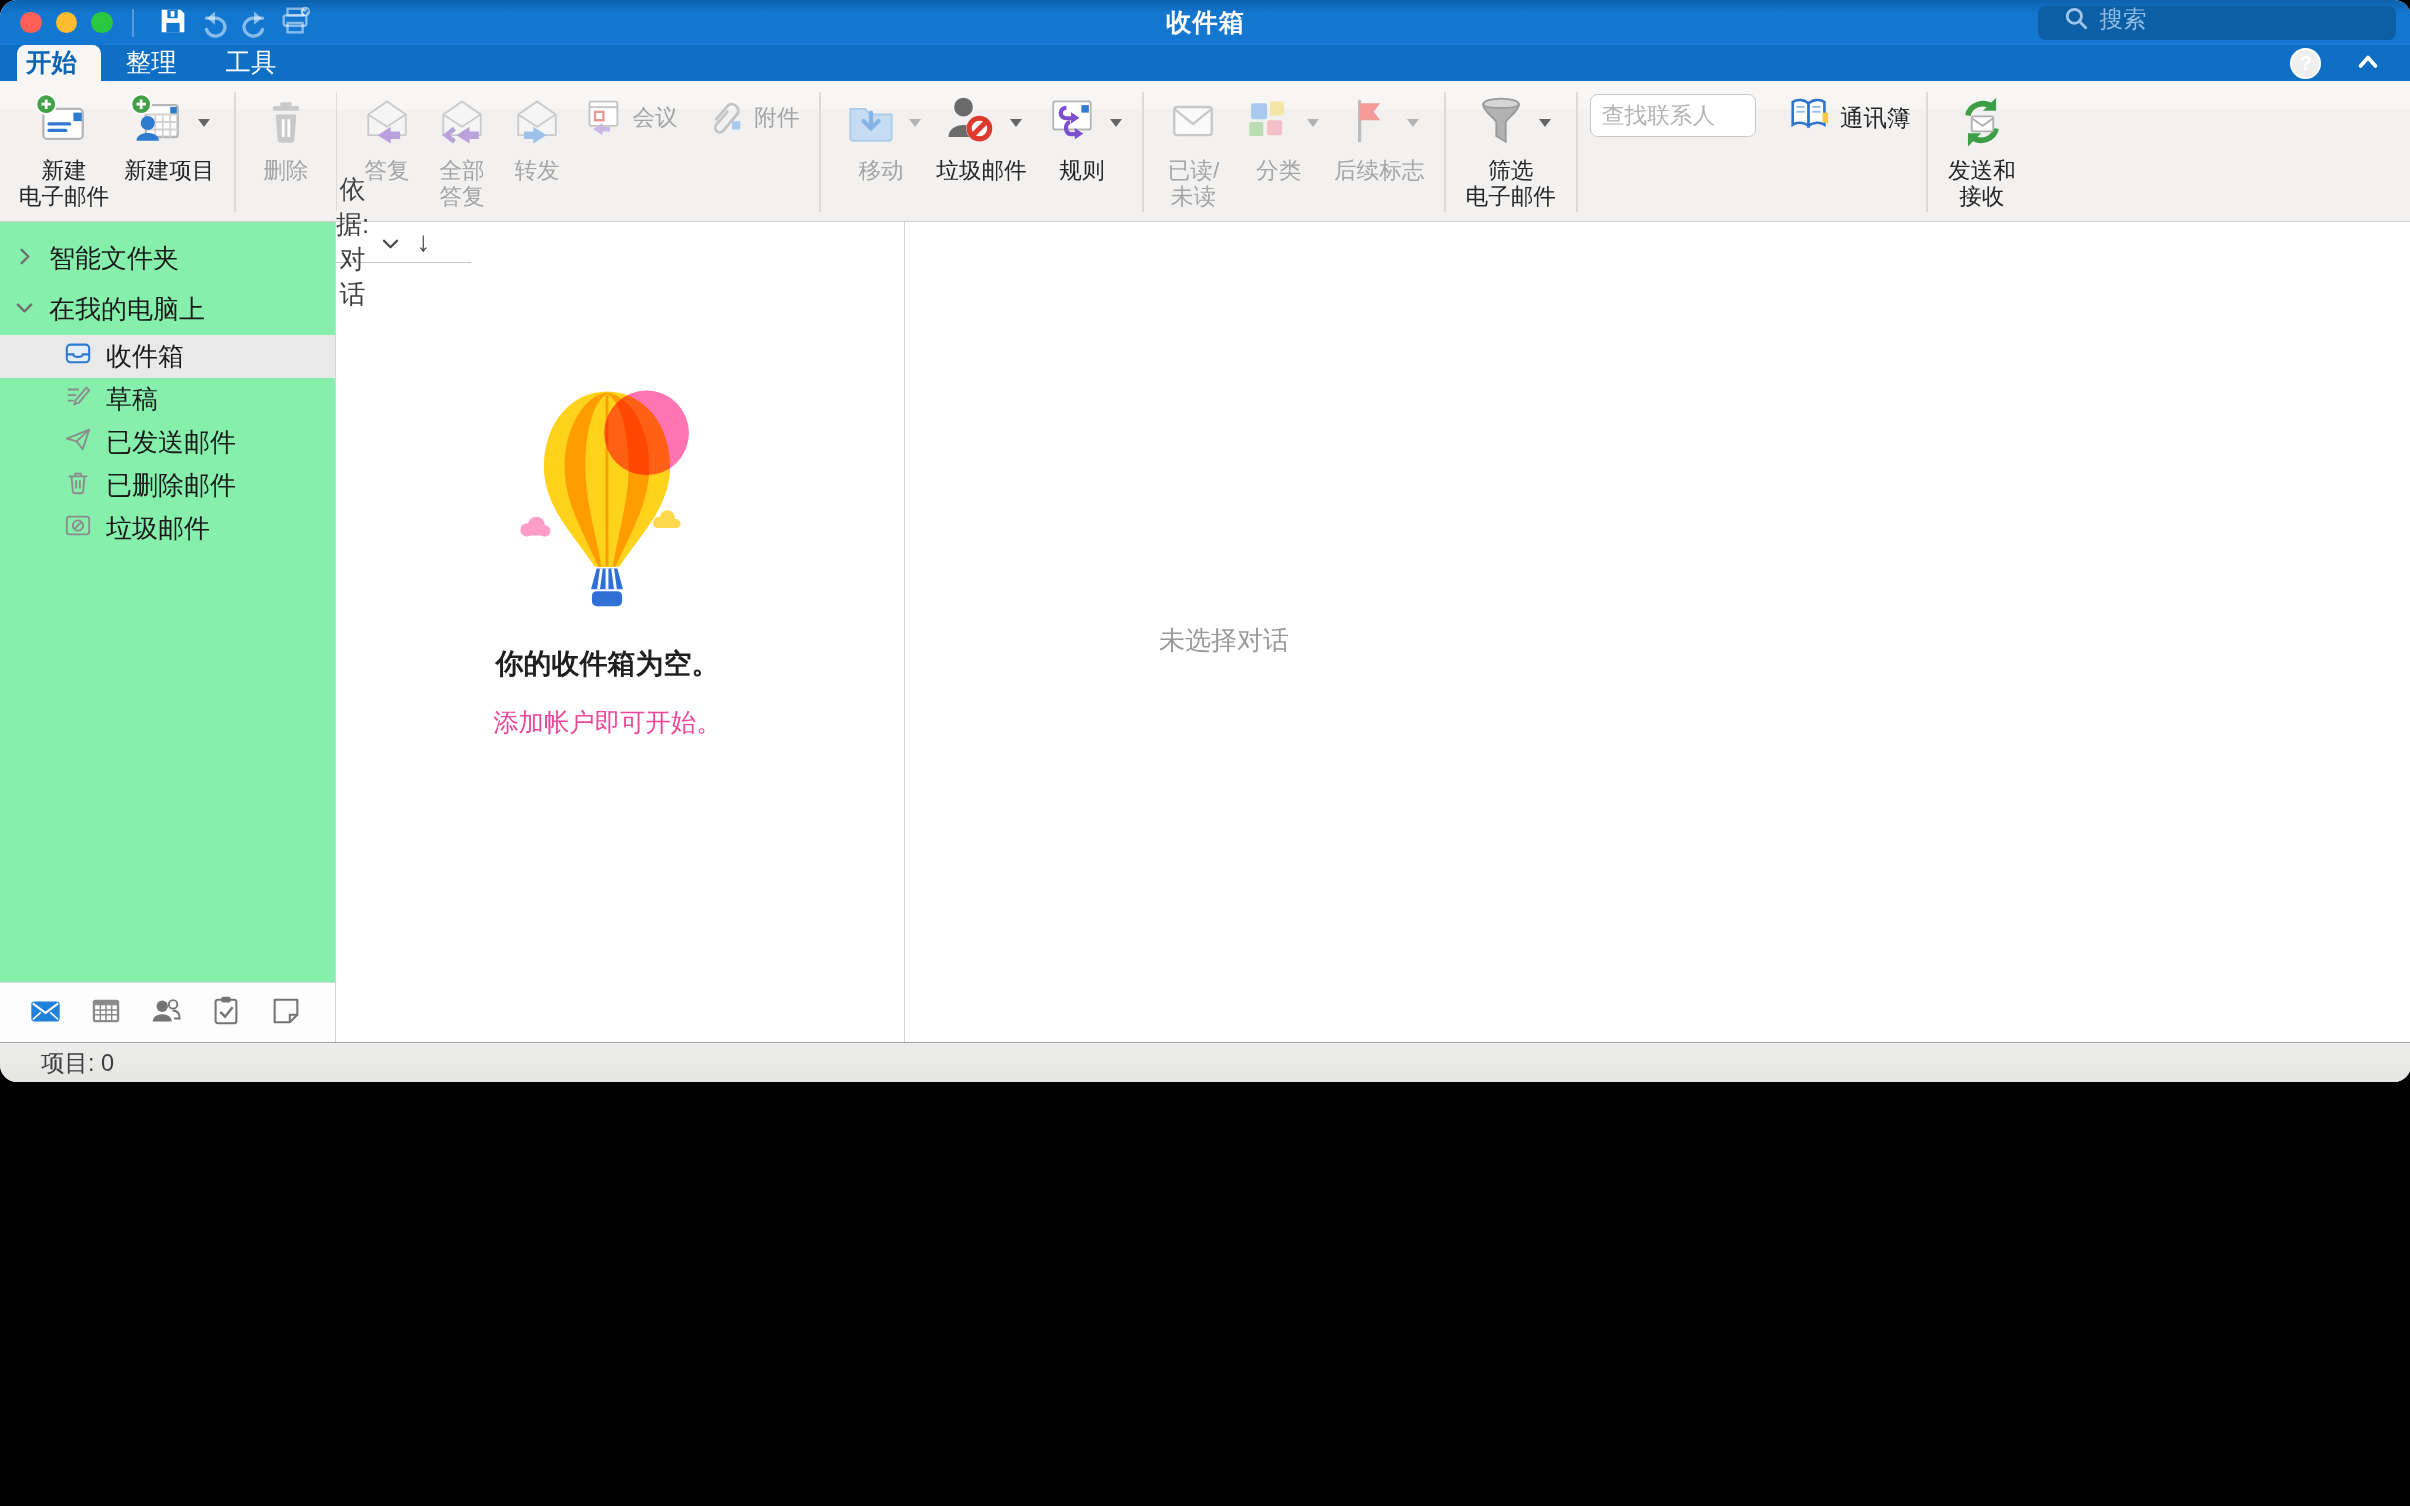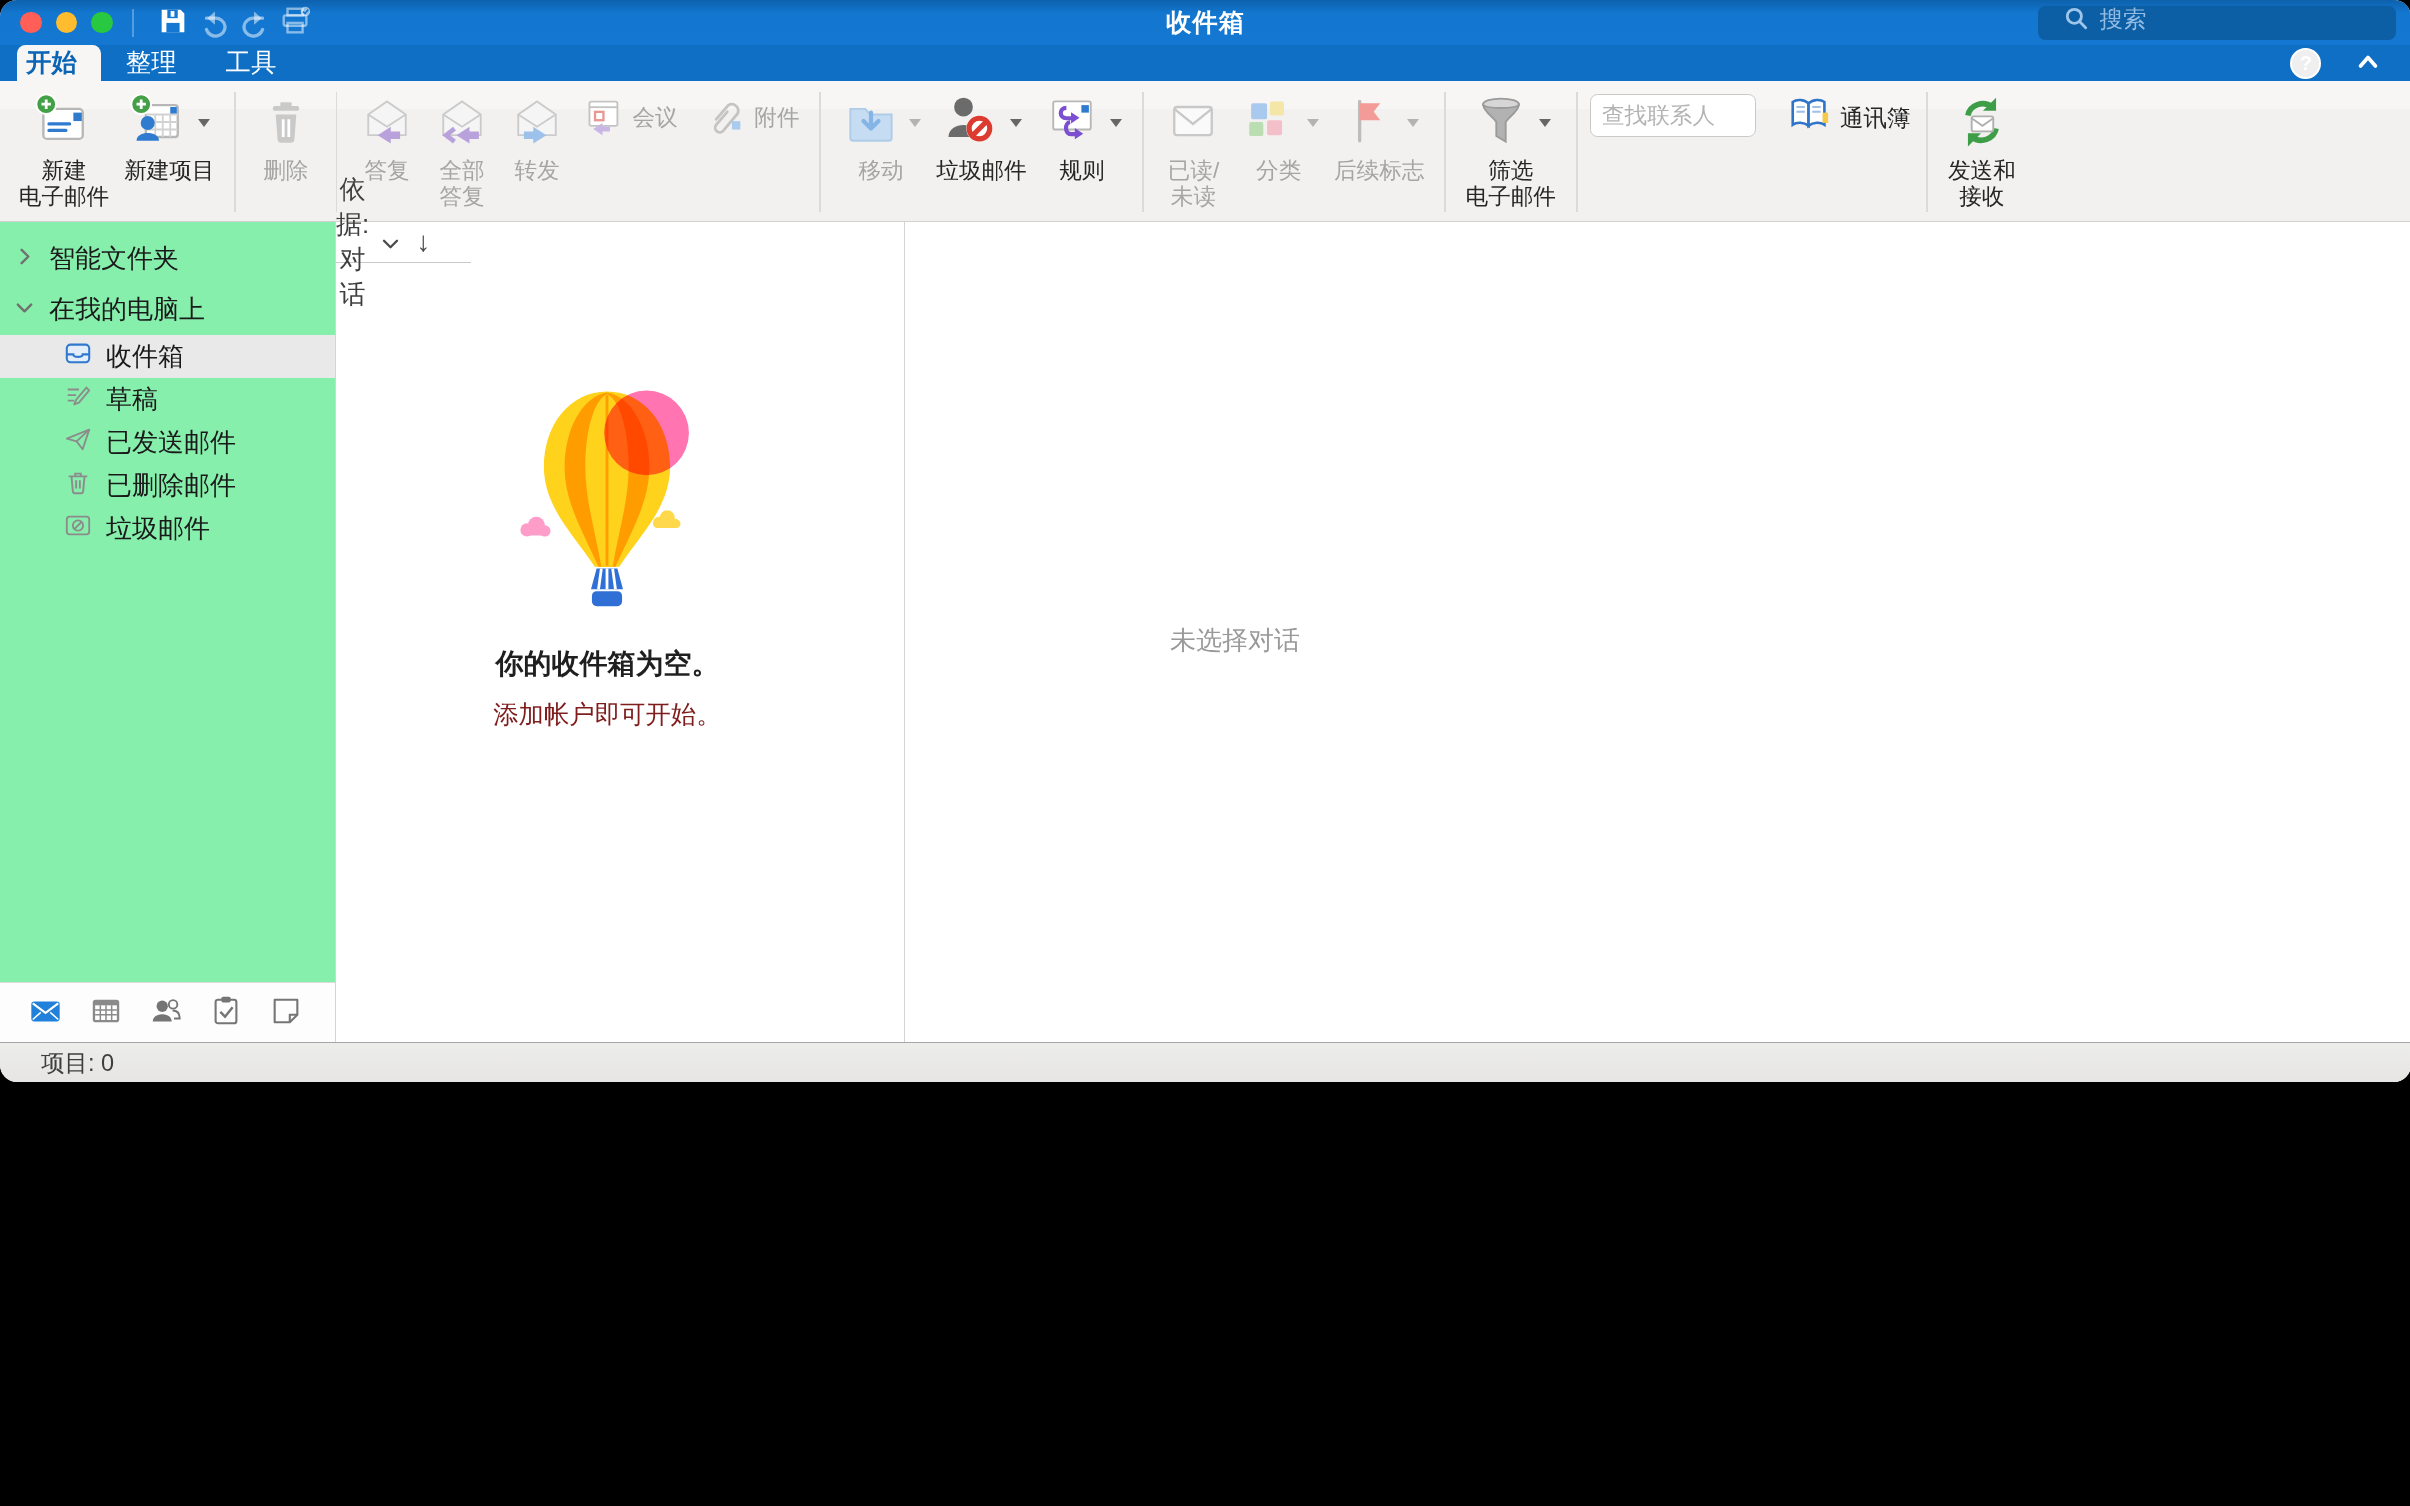--- a/index.html
+++ b/index.html
@@ -73,24 +73,24 @@
   .module-btn { background:none; border:none; display:flex; align-items:center; }
 
   .listpane { width:569px; flex:0 0 569px; border-right:0.9px solid #d4d4d4; display:flex; flex-direction:row; }
   .list-header { height:41px; flex:0 0 41px; display:flex; align-items:center; justify-content:flex-end;
     gap:17px; padding-right:40px; border-bottom:0.9px solid #c9c9c9; margin-right:22.6px; }
   .sort-btn { display:flex; align-items:center; gap:11.3px; font-size:26px; color:#3f3f3f;
     background:none; border:none; font-family:inherit; }
   .sort-dir { font-size:28px; color:#4a4a4a; background:none; border:none; font-family:inherit; line-height:1; }
   .empty-state { padding-top:162px; display:flex; flex-direction:column; align-items:center; }
   .empty-title { margin-top:32px; font-size:28px; font-weight:700; color:#1f1f1f; }
-  .empty-sub { margin-top:15px; font-size:25.4px; color:#7f1d1d; }
+  .empty-sub { margin-top:23px; font-size:25.4px; color:#ec4899; }
 
   .readingpane { flex:1; position:relative; }
-  .no-selection { position:absolute; left:254px; top:401px; font-size:26px; color:#999;margin-left:11px; }
+  .no-selection { position:absolute; left:254px; top:401px; font-size:26px; color:#999; }
 
   
   .statusbar { height:40px; flex:0 0 40px; background:linear-gradient(180deg,#ededec,#e6e5e4);
     border-top:0.9px solid #a6a6a6; display:flex; align-items:center; padding-left:41px; }
   .status-text { font-size:23.5px; color:#3e3e3e; }
 </style>
 </head>
 <body>
 
 <div class="window">

